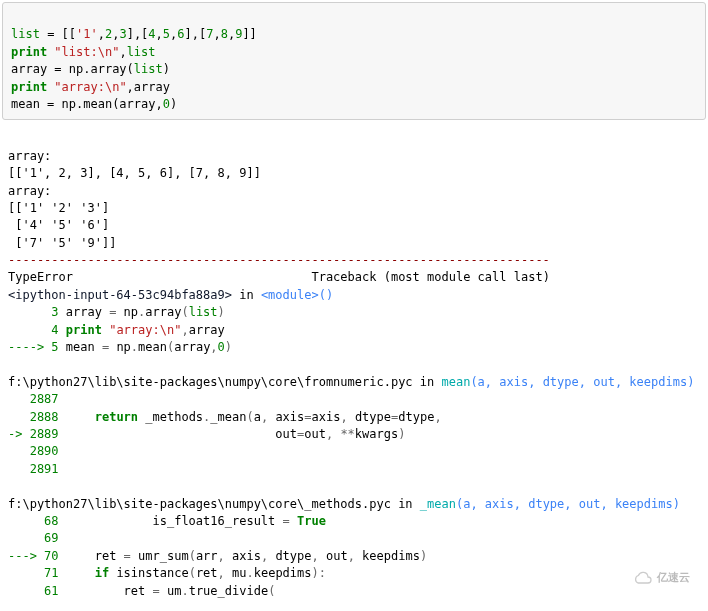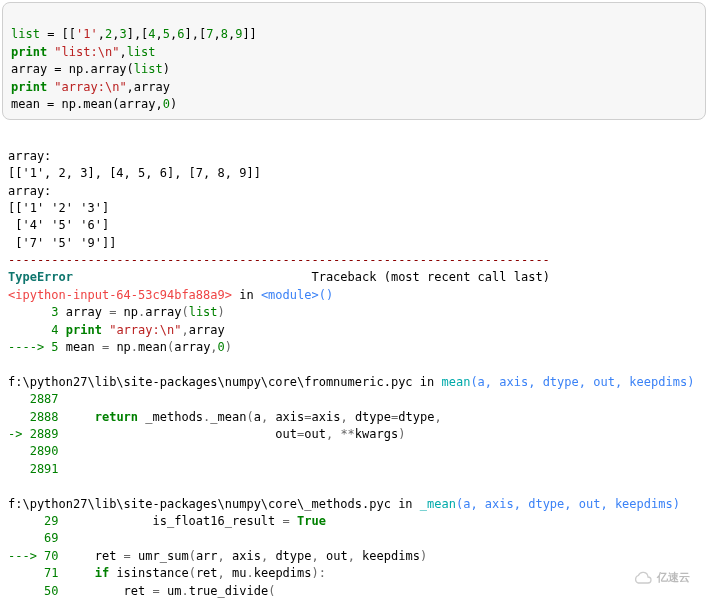--- a/index.html
+++ b/index.html
@@ -9,39 +9,39 @@
     font-size: 12px;
     line-height: 1.45;
     background: #fff;
     color: #000;
     width: 708px;
   }
   .cell-input {
     background: #f7f7f7;
     border: 1px solid #cfcfcf;
     padding: 6px 8px;
-    border-radius: 8px;
+    border-radius: 3px;
     margin: 2px;
     white-space: pre;
     overflow: hidden;
   }
   .cell-output {
     background: #fff;
     padding: 4px 8px;
     white-space: pre;
     margin-top: 6px;
   }
   .kw { color: #008000; font-weight: bold; }
   .builtin { color: #008000; }
   .str { color: #ba2121; }
   .num { color: #008000; }
   .op { color: #666; }
   .hr-red { color: #8b0000; }
-  .err-name { color: #0f766e; font-weight: bold; }
-  .trace-file { color: #ef4444; text-align: right; }
+  .err-name { color: #000000; }
+  .trace-file { color: #0f172a; text-align: right; }
   .trace-num { color: #008000; }
   .trace-func { color: #00aaaa; }
   .trace-arrow { color: #008000; }
   .module { color: #3b82f6; }
   .watermark {
     position: fixed;
     right: 18px;
     bottom: 25px;
     font-family: sans-serif;
     font-size: 11px;
@@ -66,39 +66,39 @@
 </div>
 
 <div class="cell-output">
 <span>array:</span>
 <span>[['1', 2, 3], [4, 5, 6], [7, 8, 9]]</span>
 <span>array:</span>
 <span>[['1' '2' '3']</span>
 <span> ['4' '5' '6']</span>
 <span> ['7' '5' '9']]</span>
 <span class="hr-red">---------------------------------------------------------------------------</span>
-<span><span class="err-name">TypeError</span><span>                                 Traceback (most recent call last)</span></span>
+<span><span class="err-name">TypeError</span><span>                                 Traceback (most module call last)</span></span>
 <span><span class="trace-file">&lt;ipython-input-64-53c94bfa88a9&gt;</span><span> in </span><span class="module">&lt;module&gt;</span><span class="module">()</span></span>
 <span><span class="trace-num">      3</span><span> array </span><span class="op">=</span><span> np</span><span class="op">.</span><span>array</span><span class="op">(</span><span class="builtin">list</span><span class="op">)</span></span>
 <span><span class="trace-num">      4</span><span> </span><span class="kw">print</span><span> </span><span class="str">"array:\n"</span><span class="op">,</span><span>array</span></span>
 <span><span class="trace-arrow">----&gt; 5</span><span> mean </span><span class="op">=</span><span> np</span><span class="op">.</span><span>mean</span><span class="op">(</span><span>array</span><span class="op">,</span><span class="num">0</span><span class="op">)</span></span>
 <span> </span>
 <span><span>f:\python27\lib\site-packages\numpy\core\fromnumeric.pyc</span><span> in </span><span class="trace-func">mean</span><span class="module">(a, axis, dtype, out, keepdims)</span></span>
 <span><span class="trace-num">   2887</span></span>
 <span><span class="trace-num">   2888</span><span>     </span><span class="kw">return</span><span> _methods</span><span class="op">.</span><span>_mean</span><span class="op">(</span><span>a</span><span class="op">,</span><span> axis</span><span class="op">=</span><span>axis</span><span class="op">,</span><span> dtype</span><span class="op">=</span><span>dtype</span><span class="op">,</span></span>
 <span><span class="trace-arrow">-&gt; 2889</span><span>                              out</span><span class="op">=</span><span>out</span><span class="op">,</span><span> </span><span class="op">**</span><span>kwargs</span><span class="op">)</span></span>
 <span><span class="trace-num">   2890</span></span>
 <span><span class="trace-num">   2891</span></span>
 <span> </span>
 <span><span>f:\python27\lib\site-packages\numpy\core\_methods.pyc</span><span> in </span><span class="trace-func">_mean</span><span class="module">(a, axis, dtype, out, keepdims)</span></span>
-<span><span class="trace-num">     29</span><span>             is_float16_result </span><span class="op">=</span><span> </span><span class="kw">True</span></span>
+<span><span class="trace-num">     68</span><span>             is_float16_result </span><span class="op">=</span><span> </span><span class="kw">True</span></span>
 <span><span class="trace-num">     69</span></span>
 <span><span class="trace-arrow">---&gt; 70</span><span>     ret </span><span class="op">=</span><span> umr_sum</span><span class="op">(</span><span>arr</span><span class="op">,</span><span> axis</span><span class="op">,</span><span> dtype</span><span class="op">,</span><span> out</span><span class="op">,</span><span> keepdims</span><span class="op">)</span></span>
 <span><span class="trace-num">     71</span><span>     </span><span class="kw">if</span><span> isinstance</span><span class="op">(</span><span>ret</span><span class="op">,</span><span> mu</span><span class="op">.</span><span>keepdims</span><span class="op">)</span><span class="op">:</span></span>
-<span><span class="trace-num">     50</span><span>         ret </span><span class="op">=</span><span> um</span><span class="op">.</span><span>true_divide</span><span class="op">(</span></span>
+<span><span class="trace-num">     61</span><span>         ret </span><span class="op">=</span><span> um</span><span class="op">.</span><span>true_divide</span><span class="op">(</span></span>
 <span> </span>
 
 </div>
 
 <div class="watermark">
   <span class="watermark-icon">
     <svg width="20" height="14" viewBox="0 0 20 14">
         <path d="M15 6a5 5 0 00-9.6-1.5A4 4 0 005 12h10a3 3 0 000-6z" fill="none" stroke="#ccc" stroke-width="1.3"></path>
       </svg>
   </span>

